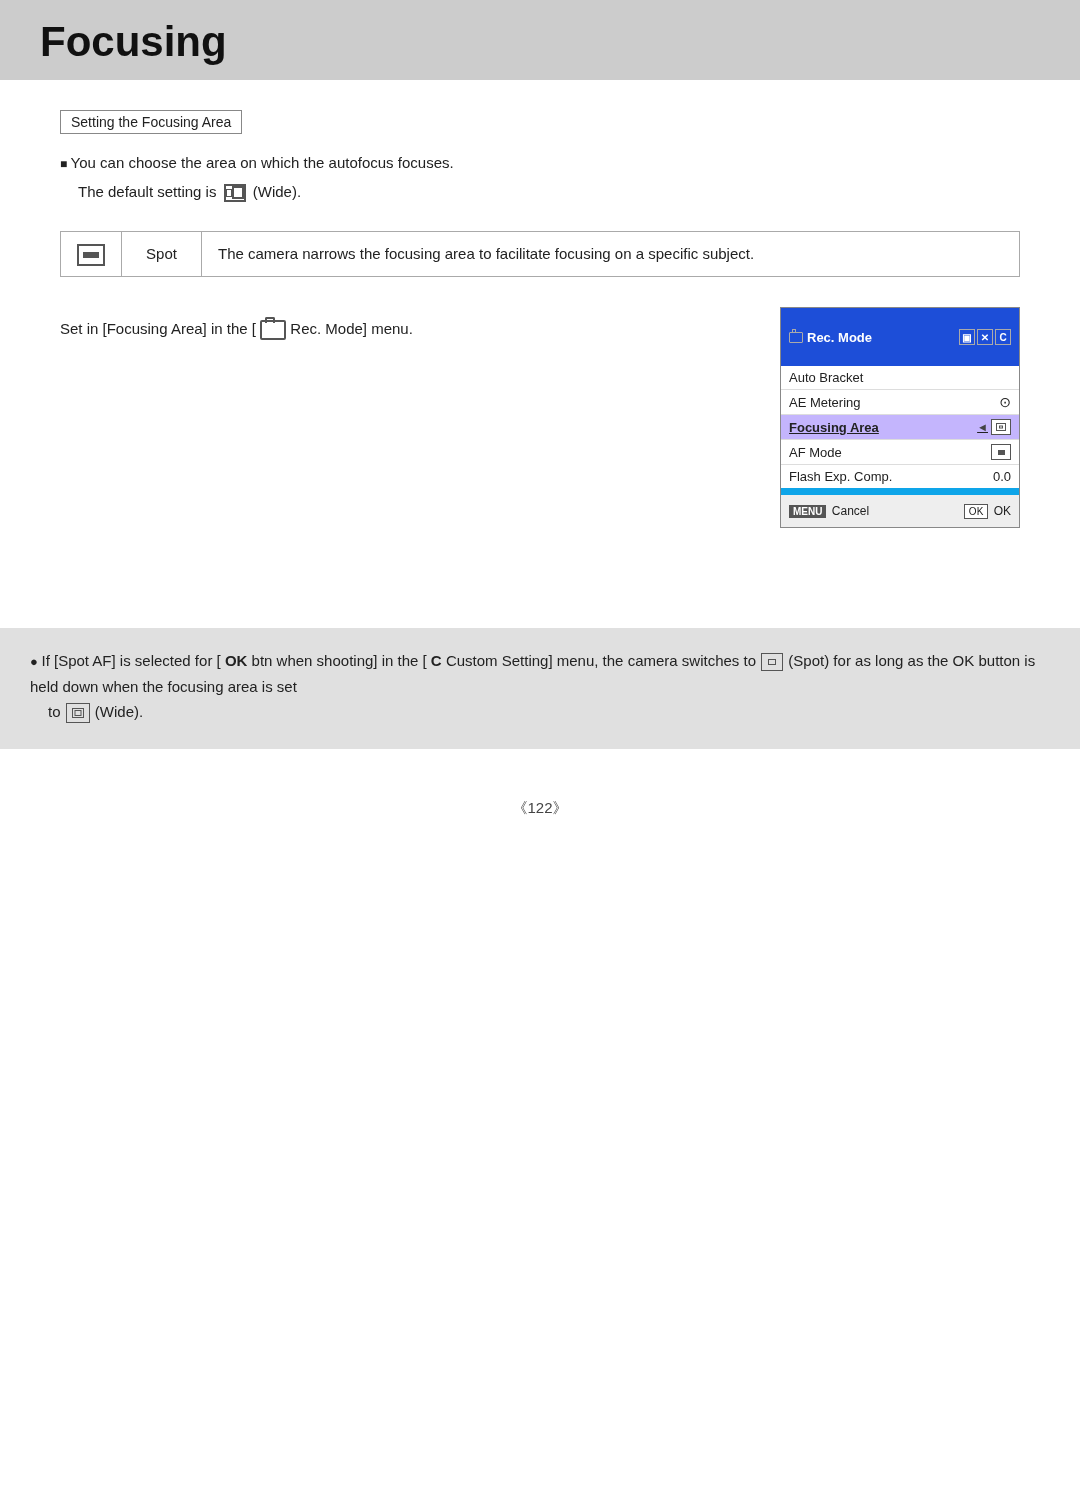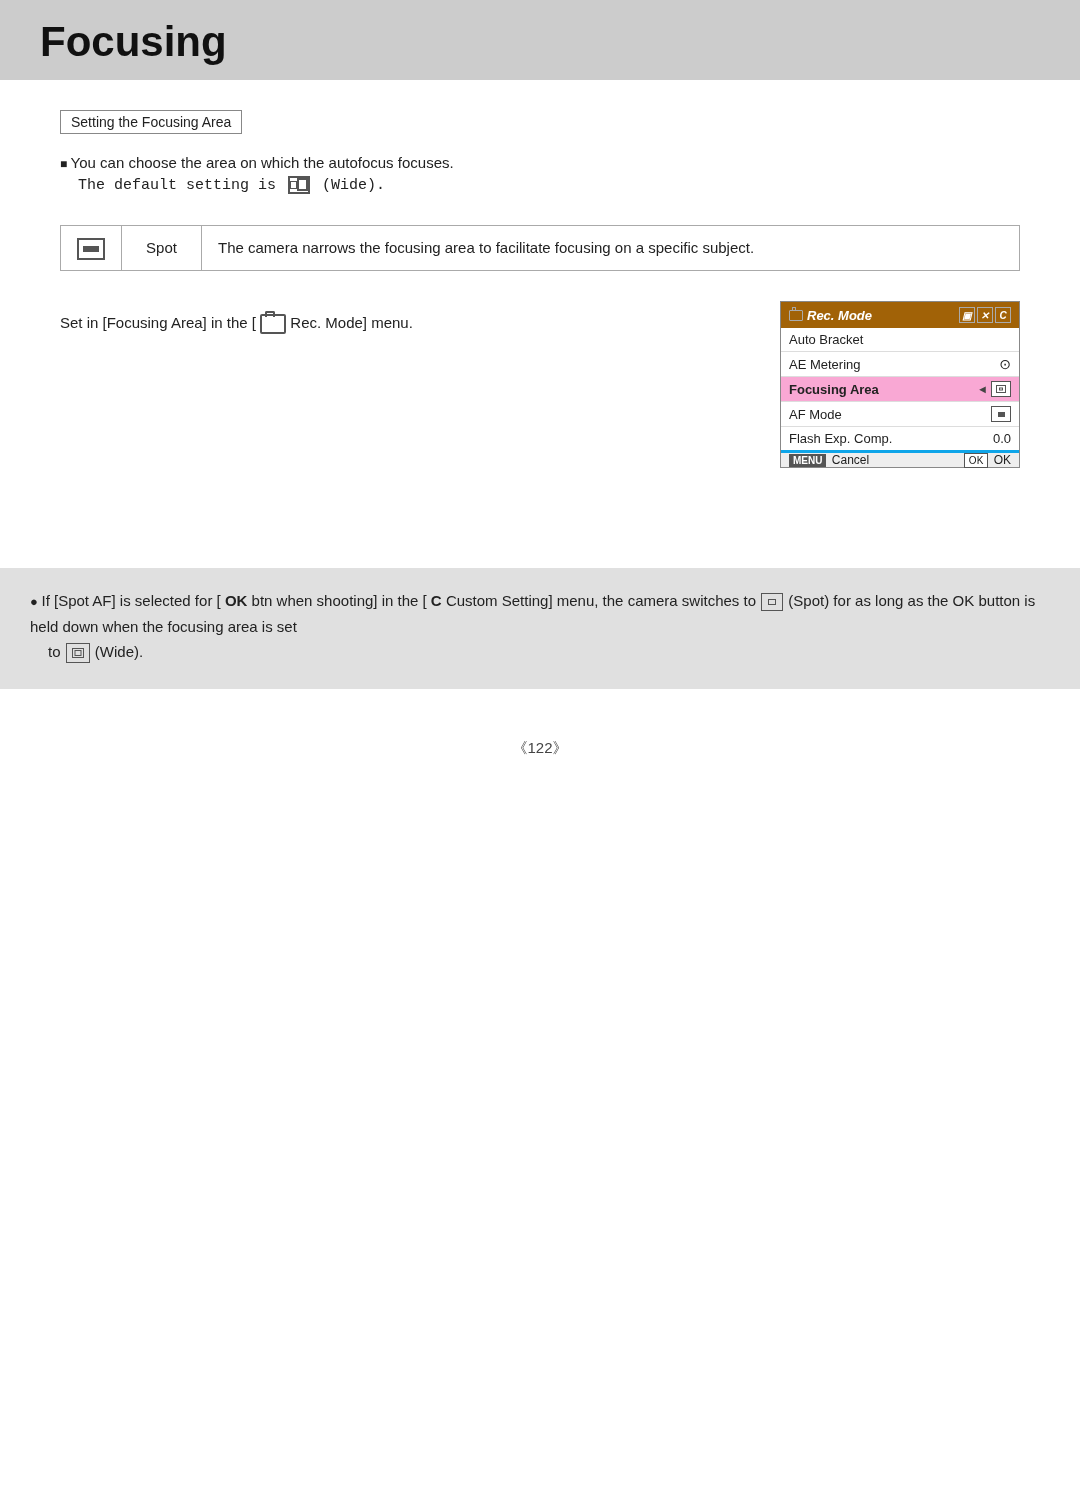--- a/index.html
+++ b/index.html
@@ -33,20 +33,21 @@
       display: inline-block;
       border: 1px solid #888;
       padding: 3px 10px;
       font-size: 14px;
       margin-bottom: 18px;
       color: #222;
     }
 
     
     .intro-text {
+      margin-bottom: 6px;
       font-size: 15px;
       line-height: 1.5;
     }
     .intro-text::before {
       content: "■ ";
       font-size: 12px;
     }
 
     
     .focus-table {
@@ -87,29 +88,28 @@
 
     
     .rec-mode-box {
       border: 1px solid #888;
       width: 240px;
       font-size: 13px;
       background: #fff;
       flex-shrink: 0;
     }
     .rec-mode-header {
-      background: #a16207;
+      background: #1d4ed8;
       color: #fff;
-      padding: 5px 8px;
+      padding: 21px 8px;
       font-weight: bold;
       display: flex;
       align-items: center;
       justify-content: space-between;
       font-size: 13px;
-      font-style: italic;
     }
     .rec-mode-header-title {
       display: flex;
       align-items: center;
       gap: 4px;
     }
     .rec-mode-icons {
       display: flex;
       gap: 2px;
       align-items: center;
@@ -134,21 +134,22 @@
       justify-content: space-between;
       padding: 4px 8px;
       border-bottom: 1px solid #ddd;
       font-size: 13px;
     }
     .rec-mode-row:last-child {
       border-bottom: none;
     }
     .rec-mode-row.highlighted {
       font-weight: bold;
-      background: #f9a8d4;
+      background: #c4b5fd;
+      text-decoration: underline;
     }
     .rec-mode-row-value {
       display: flex;
       align-items: center;
       gap: 3px;
     }
     .arrow-left {
       font-size: 11px;
       color: #444;
     }
@@ -157,22 +158,22 @@
       width: 20px;
       height: 16px;
       display: inline-flex;
       align-items: center;
       justify-content: center;
       font-size: 10px;
       background: #fff;
     }
     .rec-mode-footer {
       background: #eee;
-      border-top: 3px solid #0ea5e9;
-      padding: 0 8px;
+      border-top: 7px solid #0ea5e9;
+      padding: 9px 8px;
       display: flex;
       justify-content: space-between;
       align-items: center;
       font-size: 12px;
     }
     .footer-menu-btn {
       background: #555;
       color: #fff;
       font-size: 10px;
       padding: 1px 4px;
@@ -339,21 +340,21 @@
 
 <div class="page-content">
 
   
   <div class="section-label">Setting the Focusing Area</div>
 
   
   <p class="intro-text">
     <span>You can choose the area on which the autofocus focuses.</span>
   </p>
-  <p style="margin-bottom:28px; font-size:15px; line-height:1.5; padding-left:18px;font-family:Liberation Mono, monospace;">
+  <p style="margin-bottom:28px; font-size:15px; line-height:1.5; padding-left:18px;">
     <span>The default setting is</span>
     
     <span class="table-wide-icon" style="width:22px;height:18px;border:2px solid #555;display:inline-flex;align-items:center;justify-content:center;vertical-align:middle;margin:0 3px;">
       <span style="width:10px;height:8px;border:1.5px solid #555;"></span>
     </span>
     <span>(Wide).</span>
   </p>
 
   
   <table class="focus-table">

